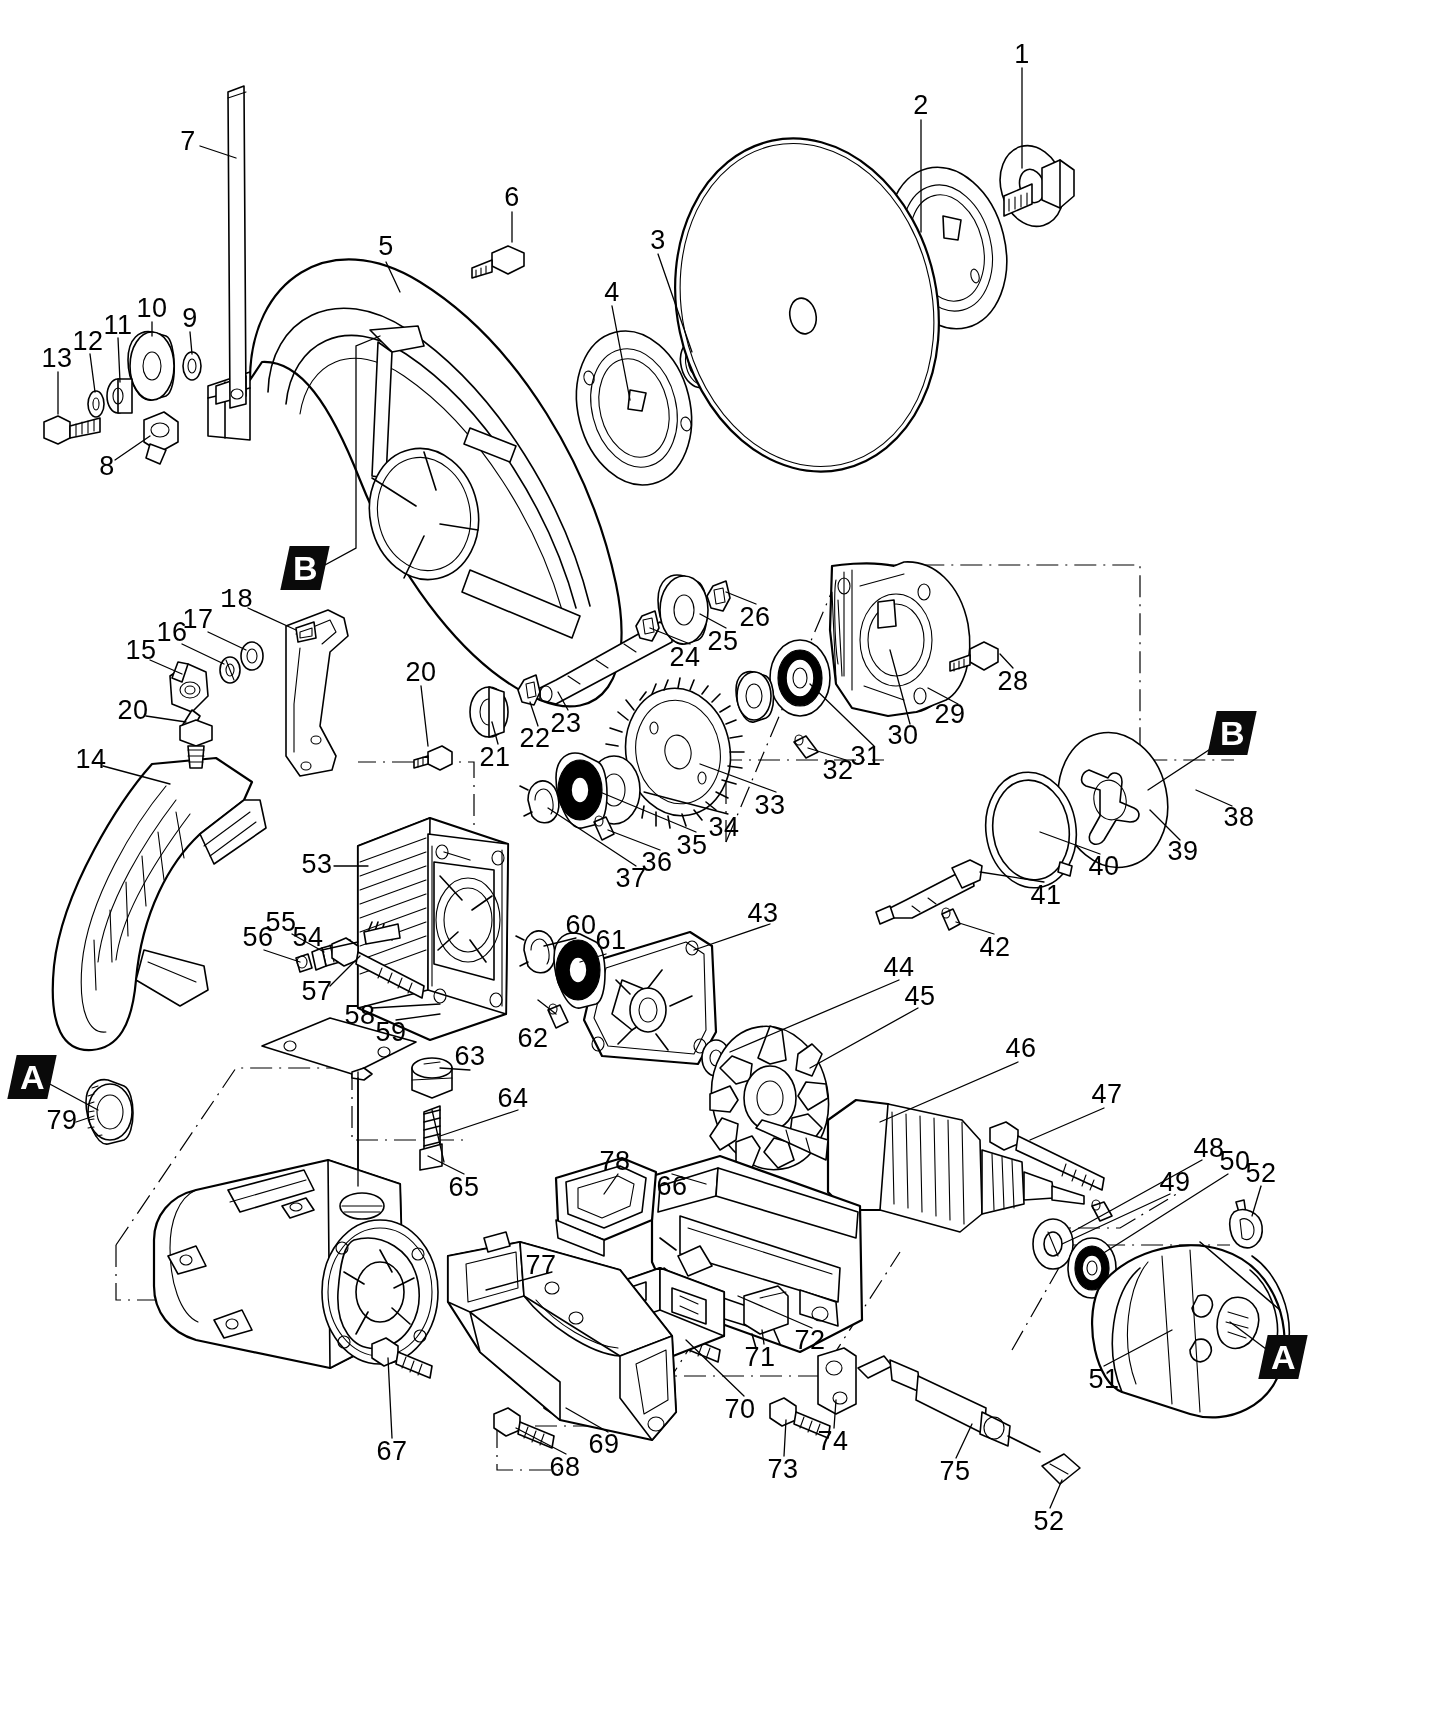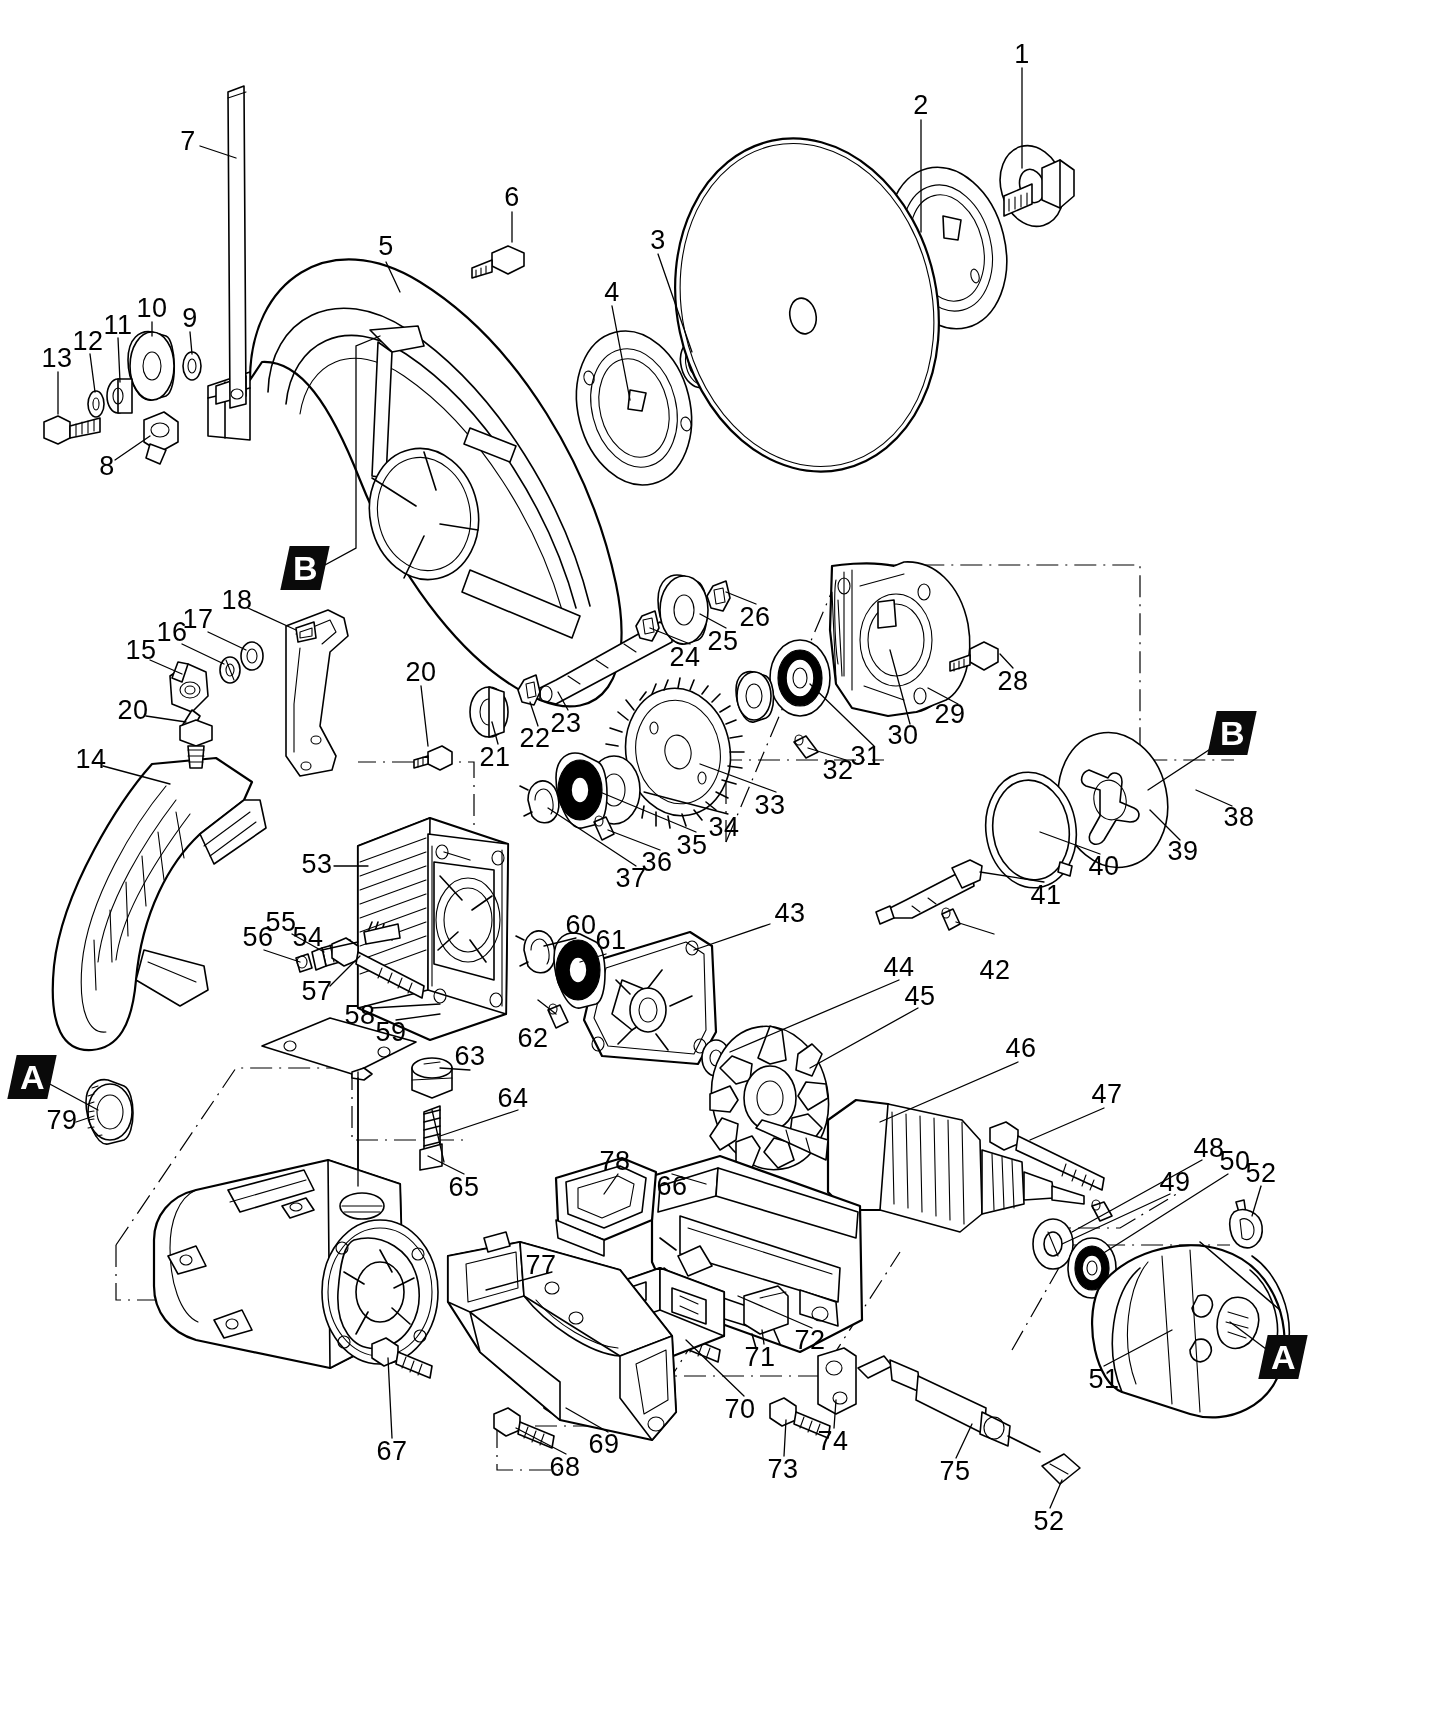--- a/index.html
+++ b/index.html
@@ -772,21 +772,21 @@
       <div class="callout" style="left: 107px; top: 466px;">8</div>
       <div class="callout" style="left: 190px; top: 318px;">9</div>
       <div class="callout" style="left: 152px; top: 308px;">10</div>
       <div class="callout" style="left: 118px; top: 325px;">11</div>
       <div class="callout" style="left: 88px; top: 341px;">12</div>
       <div class="callout" style="left: 57px; top: 358px;">13</div>
       <div class="callout" style="left: 91px; top: 759px;">14</div>
       <div class="callout" style="left: 141px; top: 650px;">15</div>
       <div class="callout" style="left: 172px; top: 632px;">16</div>
       <div class="callout" style="left: 198px; top: 619px;">17</div>
-      <div class="callout" style="left: 237px; top: 600px;">18</div>
+      <div class="callout" style="left: 237px; top: 600px; font-family: Liberation Mono, monospace;">18</div>
       <div class="callout" style="left: 421px; top: 672px;">20</div>
       <div class="callout" style="left: 133px; top: 710px;">20</div>
       <div class="callout" style="left: 495px; top: 757px;">21</div>
       <div class="callout" style="left: 535px; top: 738px;">22</div>
       <div class="callout" style="left: 566px; top: 723px;">23</div>
       <div class="callout" style="left: 685px; top: 657px;">24</div>
       <div class="callout" style="left: 723px; top: 641px;">25</div>
       <div class="callout" style="left: 755px; top: 617px;">26</div>
       <div class="callout" style="left: 1013px; top: 681px;">28</div>
       <div class="callout" style="left: 950px; top: 714px;">29</div>
@@ -795,22 +795,22 @@
       <div class="callout" style="left: 838px; top: 770px;">32</div>
       <div class="callout" style="left: 770px; top: 805px;">33</div>
       <div class="callout" style="left: 724px; top: 827px;">34</div>
       <div class="callout" style="left: 692px; top: 845px;">35</div>
       <div class="callout" style="left: 657px; top: 862px;">36</div>
       <div class="callout" style="left: 631px; top: 878px;">37</div>
       <div class="callout" style="left: 1239px; top: 817px;">38</div>
       <div class="callout" style="left: 1183px; top: 851px;">39</div>
       <div class="callout" style="left: 1104px; top: 866px;">40</div>
       <div class="callout" style="left: 1046px; top: 895px;">41</div>
-      <div class="callout" style="left: 995px; top: 970px;">42</div>
-      <div class="callout" style="left: 763px; top: 913px; margin-left: 27px;">43</div>
+      <div class="callout" style="left: 995px; top: 947px;">42</div>
+      <div class="callout" style="left: 763px; top: 913px;">43</div>
       <div class="callout" style="left: 899px; top: 967px;">44</div>
       <div class="callout" style="left: 920px; top: 996px;">45</div>
       <div class="callout" style="left: 1021px; top: 1048px;">46</div>
       <div class="callout" style="left: 1107px; top: 1094px;">47</div>
       <div class="callout" style="left: 1209px; top: 1148px;">48</div>
       <div class="callout" style="left: 1175px; top: 1182px;">49</div>
       <div class="callout" style="left: 1235px; top: 1161px;">50</div>
       <div class="callout" style="left: 1104px; top: 1379px;">51</div>
       <div class="callout" style="left: 1261px; top: 1173px; text-align: center;">52</div>
       <div class="callout" style="left: 317px; top: 864px;">53</div>

